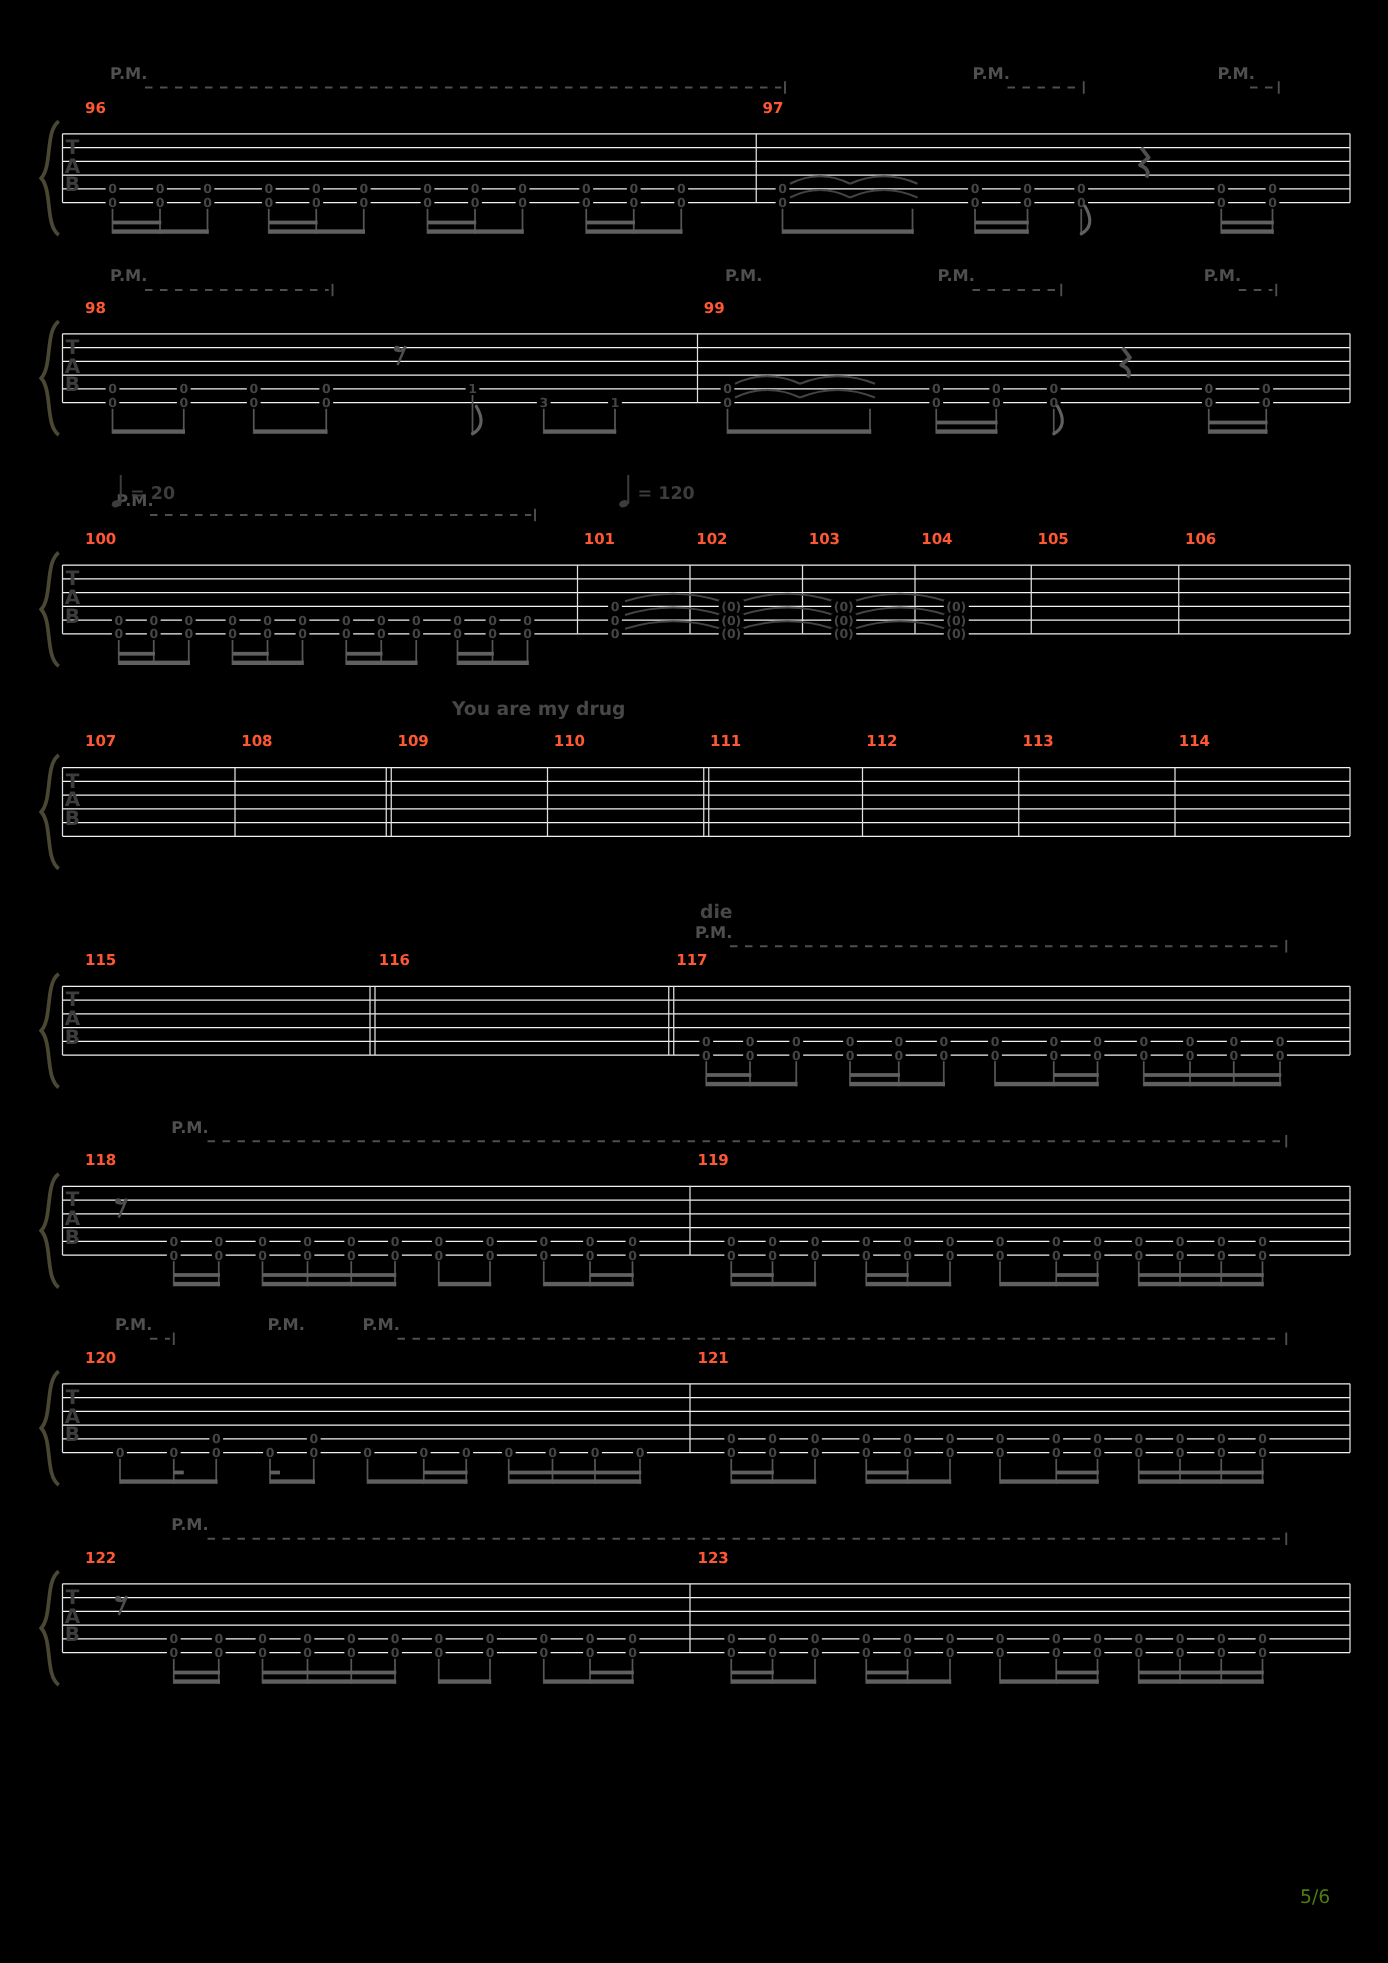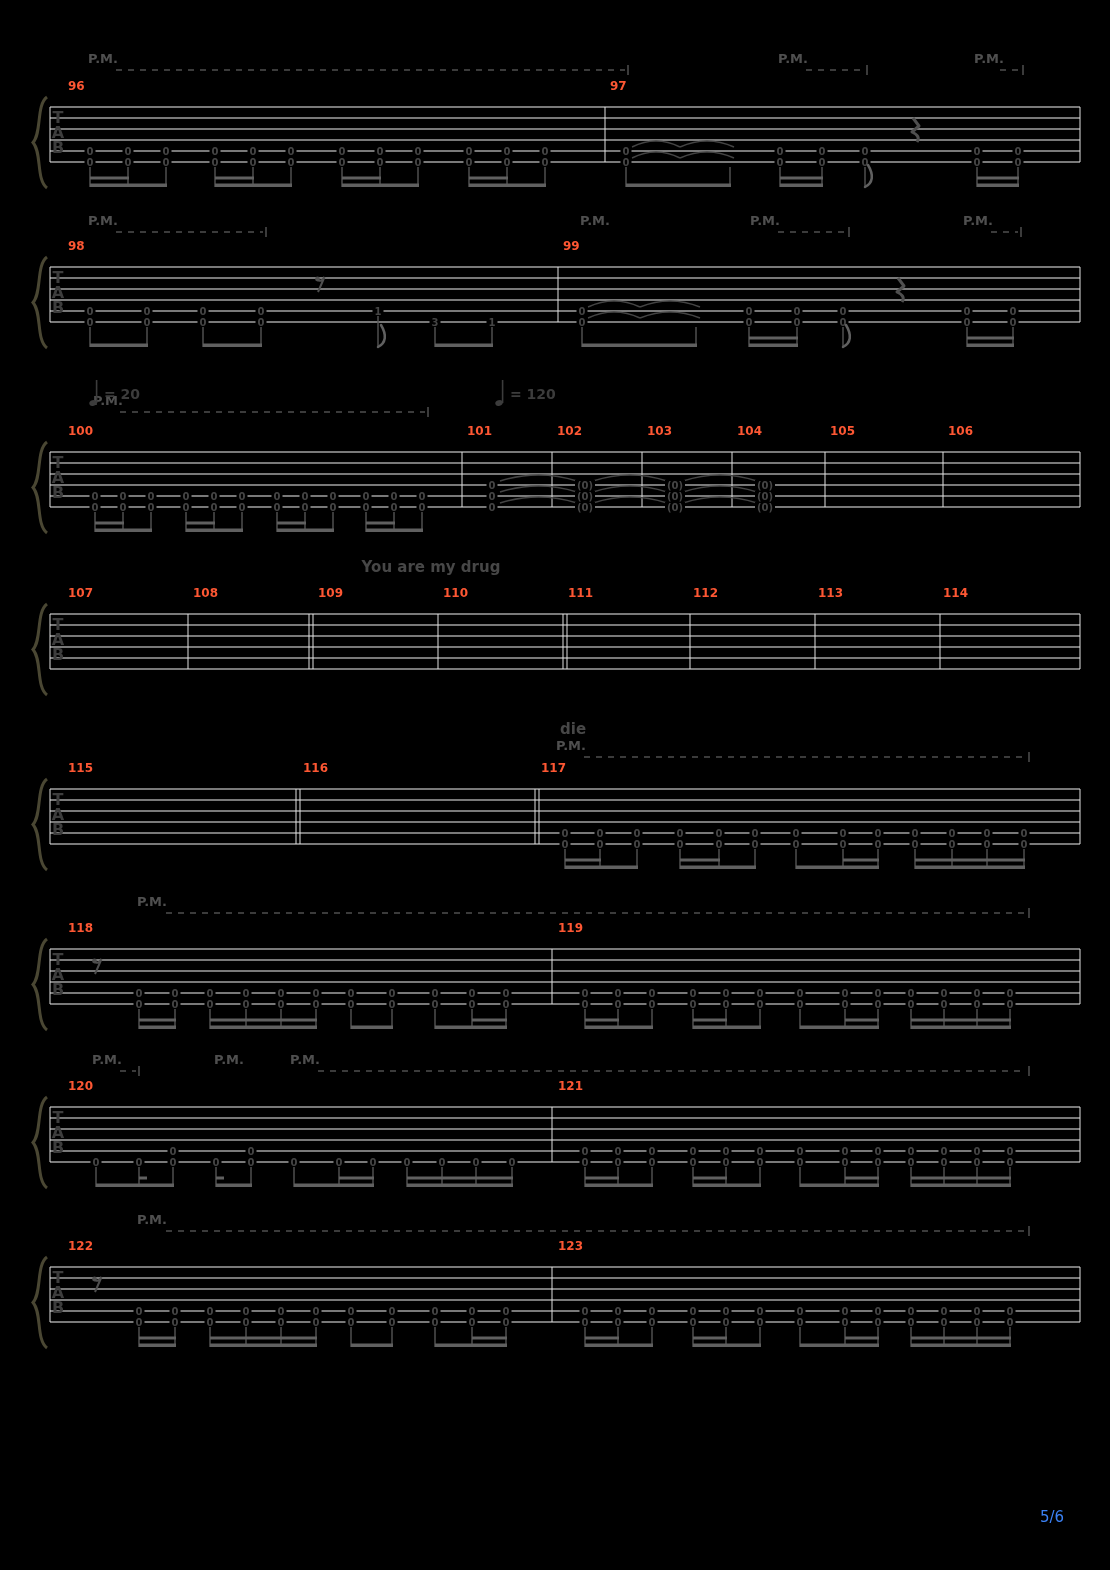--- a/index.html
+++ b/index.html
@@ -1,19 +1,19 @@
 <!DOCTYPE html>
 <html><head>
 <meta charset="utf-8">
 <style>
   html,body{margin:0;padding:0;background:#000;}
   .page{position:relative;width:1110px;height:1570px;background:#000;overflow:hidden;
         font-family:"DejaVu Sans",sans-serif;}
   svg{display:block}
-  .page-num{position:absolute;left:1040px;top:1508px;font-size:15px;color:#3b82f6;
+  .page-num{position:absolute;left:1040px;top:1508px;font-size:15px;color:#4d7c0f;
             font-family:"DejaVu Sans",sans-serif;}
 </style>
 </head>
 <body>
 
 <div class="page">
   <svg id="score" width="1110" height="1570" viewBox="0 0 1110 1570">
       <path d="M 47 97 C 36 105 42 132.5 33 142.5 C 42 152.5 36 180 47 188" stroke="#4a4733" stroke-width="3" fill="none"></path>
       <line x1="50" y1="107" x2="1080" y2="107" stroke="#f2f2f2" stroke-width="1"></line>
       <line x1="50" y1="118" x2="1080" y2="118" stroke="#f2f2f2" stroke-width="1"></line>

